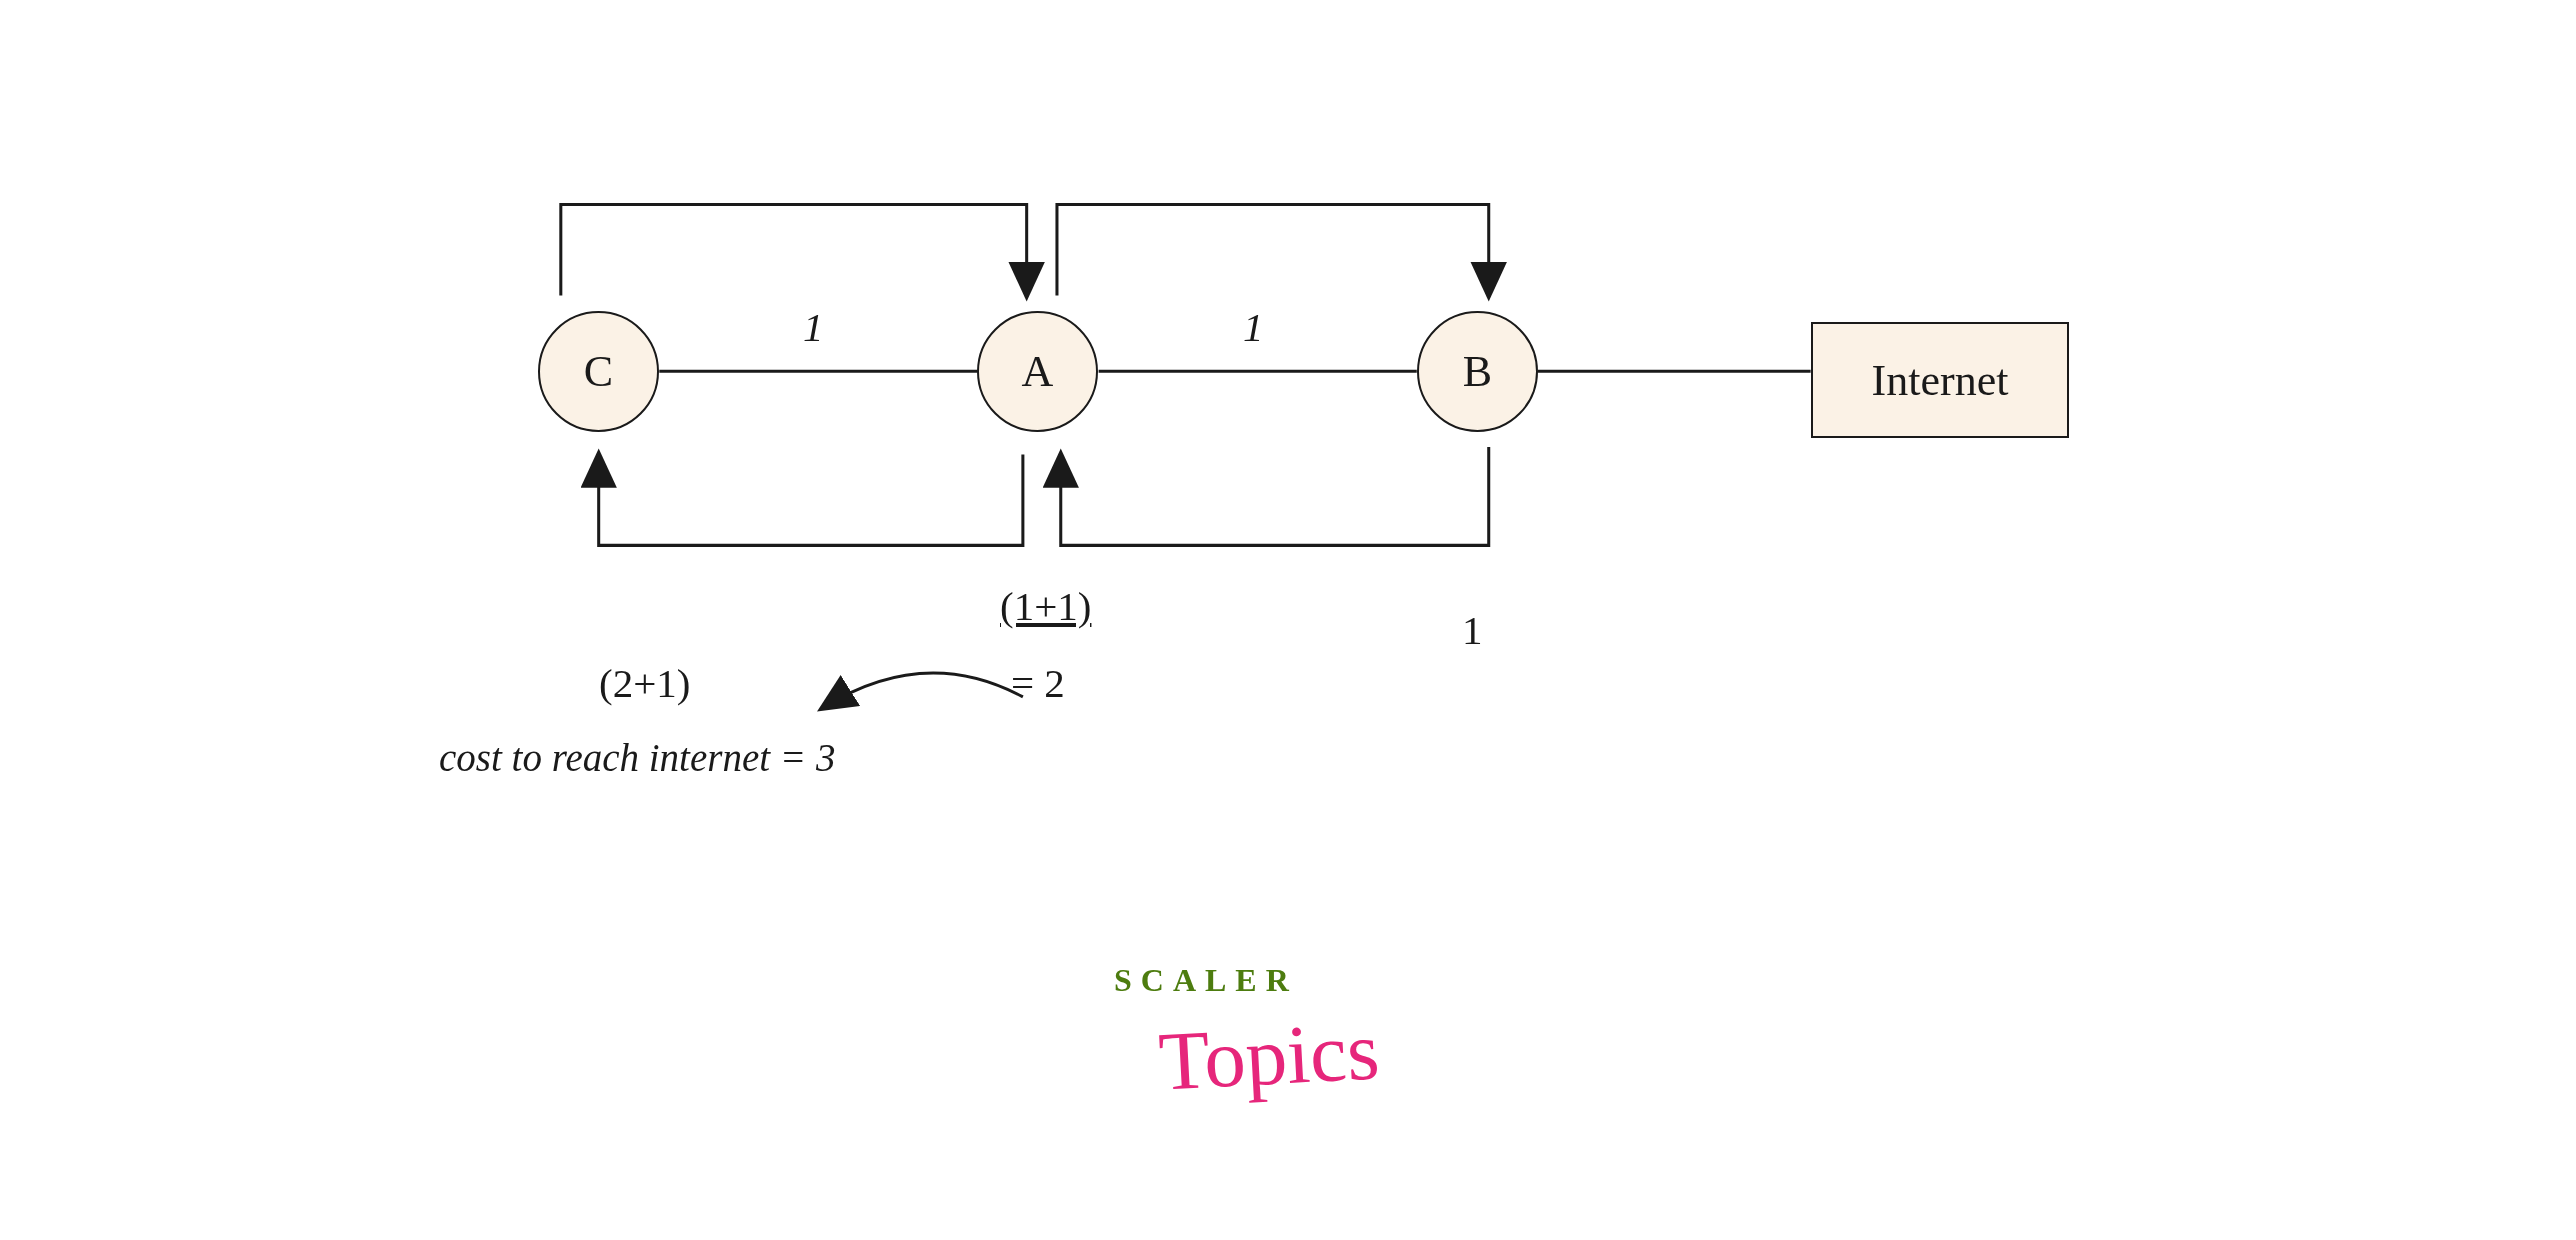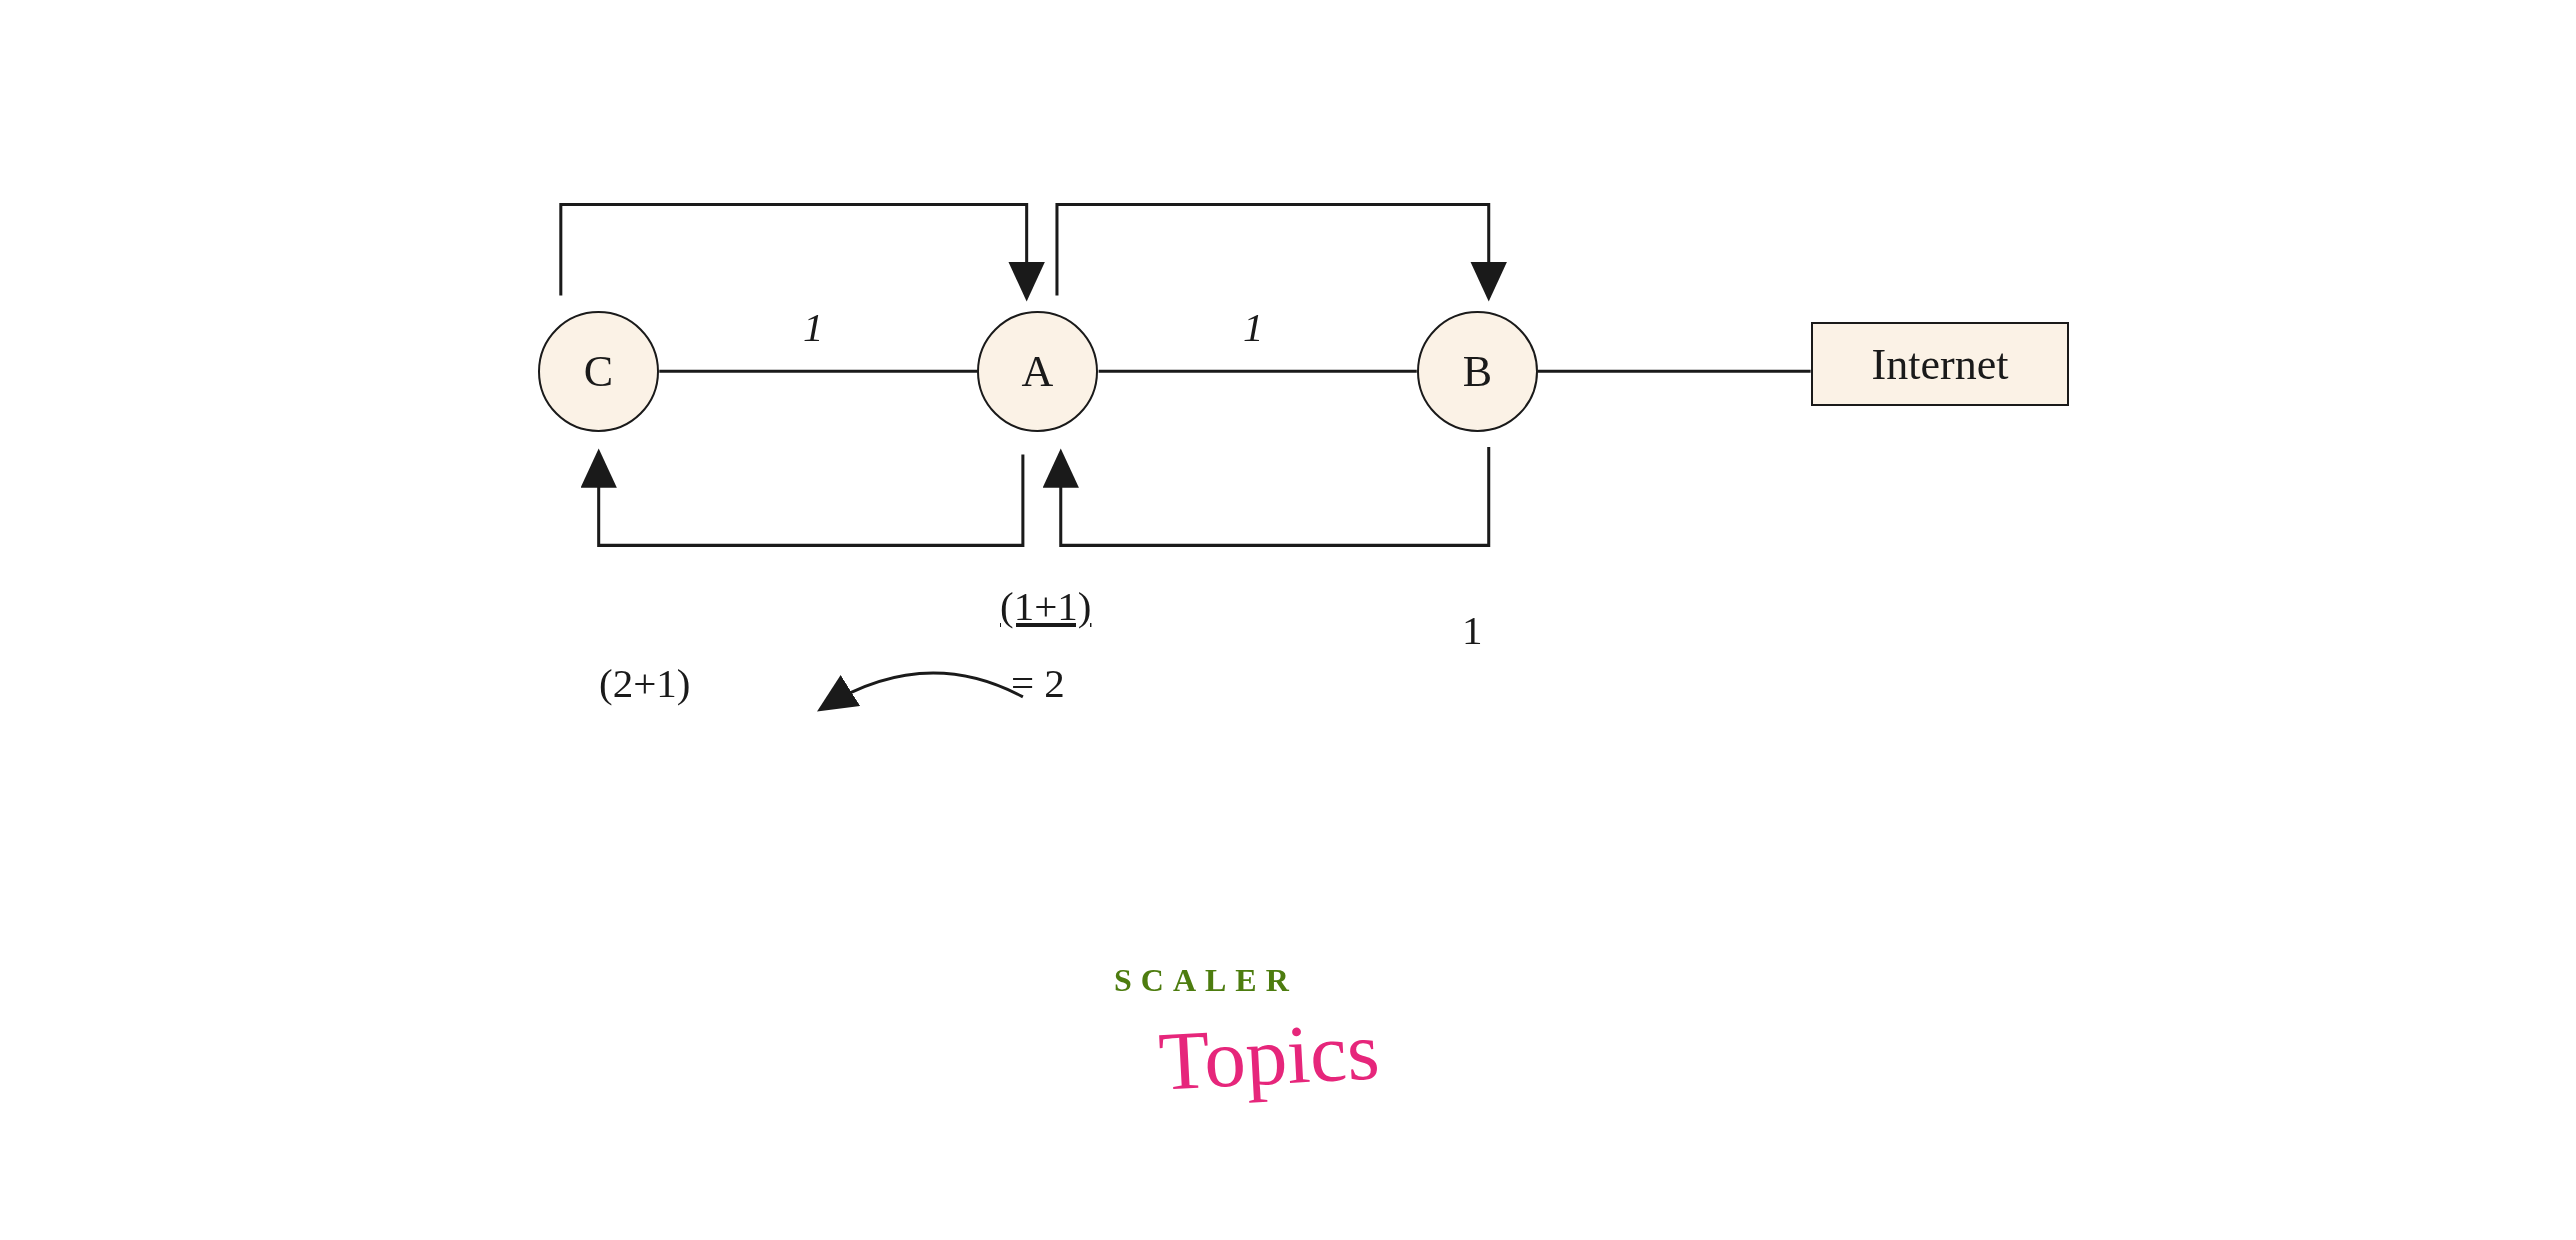--- a/index.html
+++ b/index.html
@@ -27,21 +27,21 @@
       display: flex;
       align-items: center;
       justify-content: center;
       font-size: 44px;
       color: #1a1a1a;
       font-family: Georgia, serif;
     }
     .internet-box {
       position: absolute;
       width: 258px;
-      height: 84px;
+      height: 116px;
       background: #fbf2e6;
       border: 2.3px solid #1a1a1a;
       display: flex;
       align-items: center;
       justify-content: center;
       font-size: 44px;
       color: #1a1a1a;
       font-family: Georgia, serif;
     }
     .label {
@@ -110,18 +110,19 @@
 
   <div class="label italic" style="left:803px; top:303px;">1</div>
   <div class="label italic" style="left:1243px; top:303px;">1</div>
 
   <div class="label" style="left:1462px; top:606px;">1</div>
 
   <div class="label" style="left:1000px; top:582px;text-decoration:underline;">(1+1)</div>
   <div class="label" style="left:1011px; top:659px;">= 2</div>
 
   <div class="label" style="left:599px; top:659px;text-align:right;">(2+1)</div>
+  <div class="label italic" style="left:439px; top:735px; font-size:39px;">cost to reach internet = 3</div>
 
   <div class="logo-scaler" style="left:1114px; top:962px;">SCALER</div>
   <div class="logo-topics" style="left:1159px; top:1008px;">Topics</div>
 
 </div>
 
 
 </body></html>

